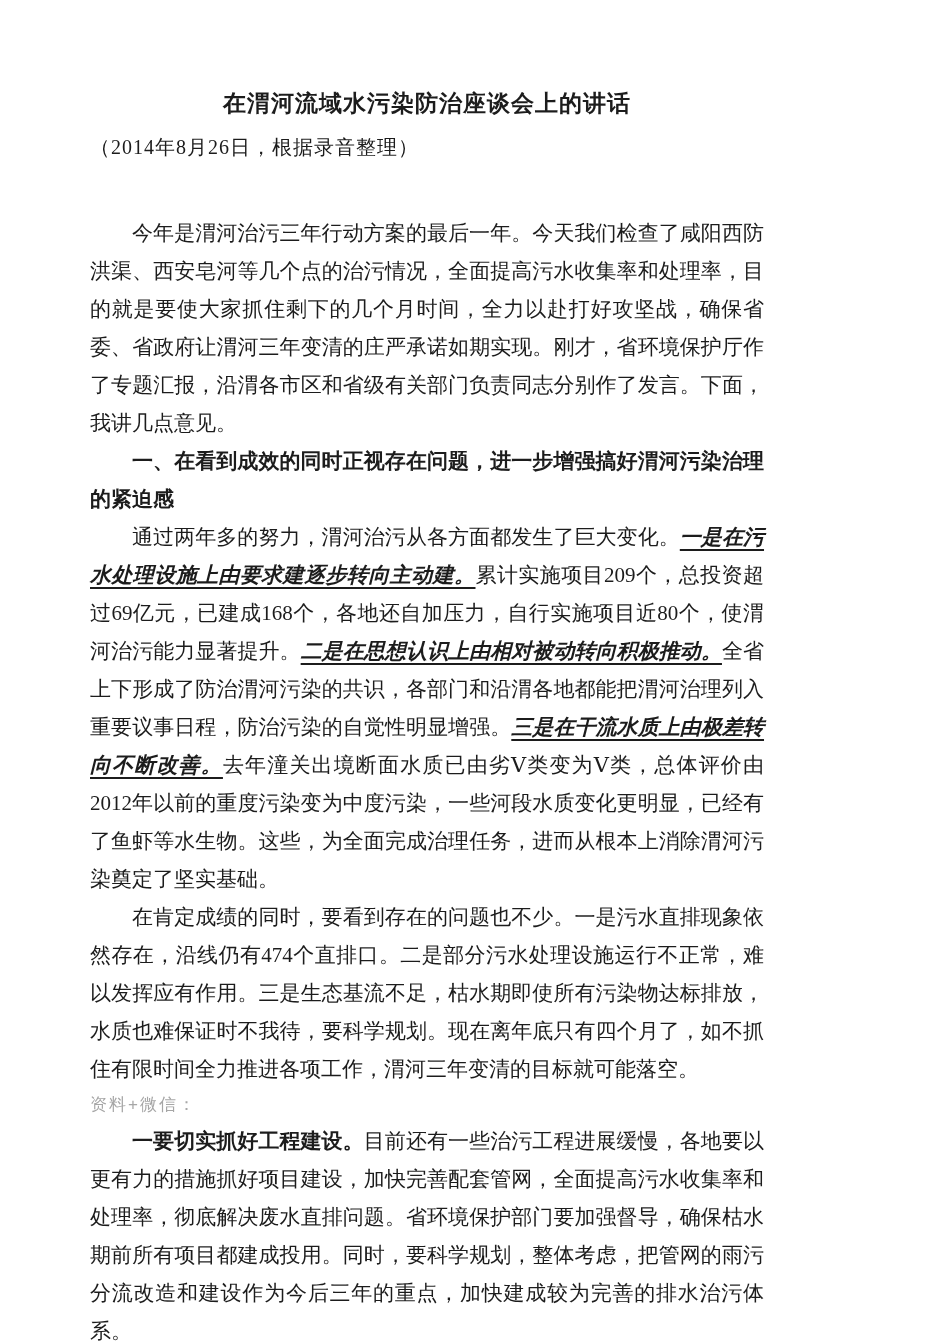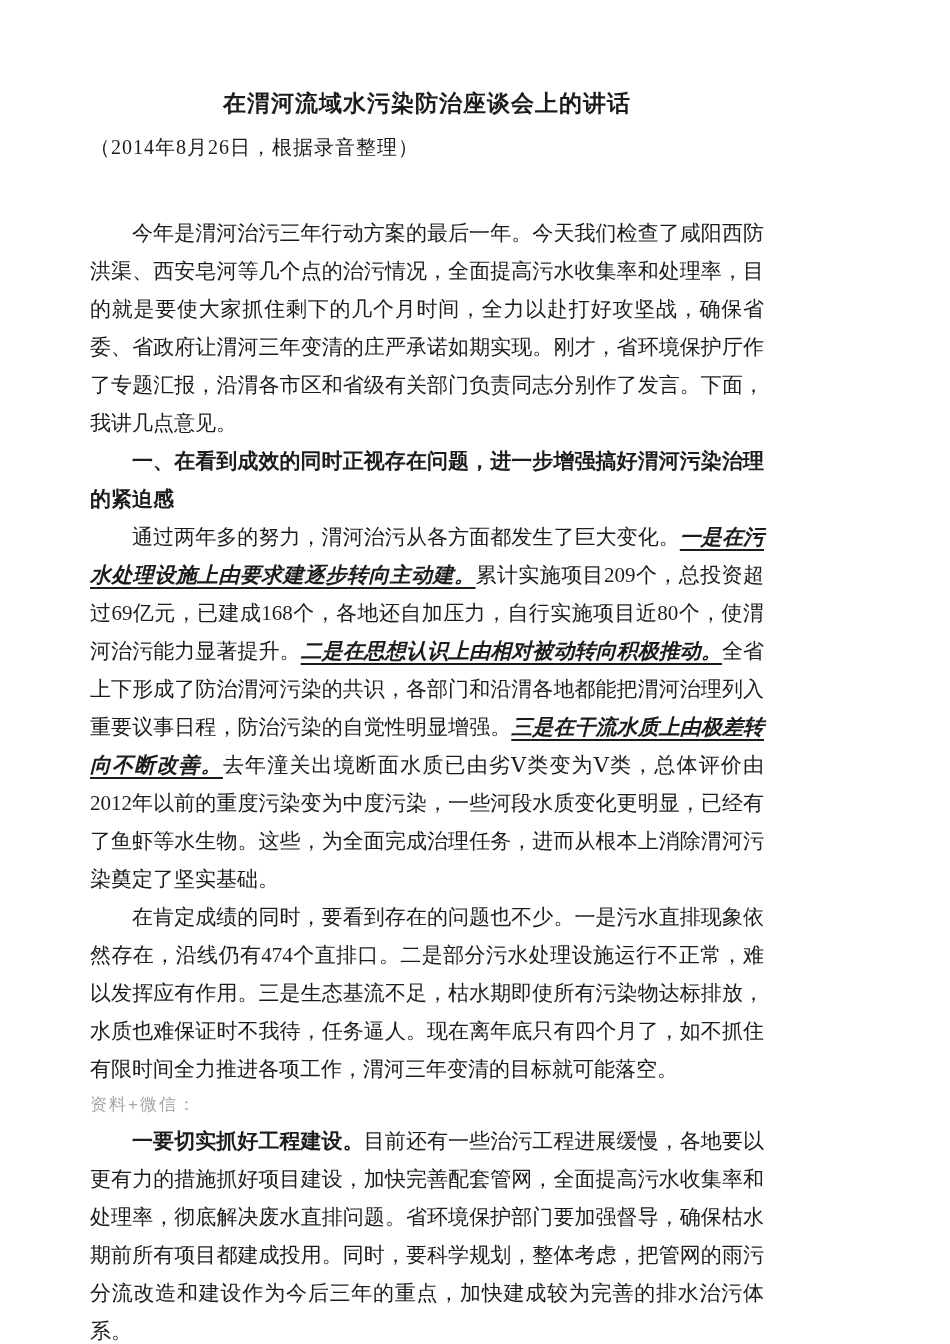--- a/index.html
+++ b/index.html
@@ -85,17 +85,17 @@
 </head>
 <body>
 
 <div class="page">
   <h1 class="doc-title">在渭河流域水污染防治座谈会上的讲话</h1>
   <div class="doc-subtitle">（2014年8月26日，根据录音整理）</div>
   <div class="body-text">
       <p class="para body"><span class="run run-normal">今年是渭河治污三年行动方案的最后一年。今天我们检查了咸阳西防洪渠、西安皂河等几个点的治污情况，全面提高污水收集率和处理率，目的就是要使大家抓住剩下的几个月时间，全力以赴打好攻坚战，确保省委、省政府让渭河三年变清的庄严承诺如期实现。刚才，省环境保护厅作了专题汇报，沿渭各市区和省级有关部门负责同志分别作了发言。下面，我讲几点意见。</span></p>
       <p class="para heading"><span class="run run-heading">一、在看到成效的同时正视存在问题，进一步增强搞好渭河污染治理的紧迫感</span></p>
       <p class="para body"><span class="run run-normal">通过两年多的努力，渭河治污从各方面都发生了巨大变化。</span><span class="run run-biu">一是在污水处理设施上由要求建逐步转向主动建。</span><span class="run run-normal">累计实施项目209个，总投资超过69亿元，已建成168个，各地还自加压力，自行实施项目近80个，使渭河治污能力显著提升。</span><span class="run run-biu">二是在思想认识上由相对被动转向积极推动。</span><span class="run run-normal">全省上下形成了防治渭河污染的共识，各部门和沿渭各地都能把渭河治理列入重要议事日程，防治污染的自觉性明显增强。</span><span class="run run-biu">三是在干流水质上由极差转向不断改善。</span><span class="run run-normal">去年潼关出境断面水质已由劣Ⅴ类变为Ⅴ类，总体评价由2012年以前的重度污染变为中度污染，一些河段水质变化更明显，已经有了鱼虾等水生物。这些，为全面完成治理任务，进而从根本上消除渭河污染奠定了坚实基础。</span></p>
-      <p class="para body"><span class="run run-normal">在肯定成绩的同时，要看到存在的问题也不少。一是污水直排现象依然存在，沿线仍有474个直排口。二是部分污水处理设施运行不正常，难以发挥应有作用。三是生态基流不足，枯水期即使所有污染物达标排放，水质也难保证时不我待，任务逼人。现在离年底只有四个月了，如不抓住有限时间全力推进各项工作，渭河三年变清的目标就可能落空。</span></p>
+      <p class="para body"><span class="run run-normal">在肯定成绩的同时，要看到存在的问题也不少。一是污水直排现象依然存在，沿线仍有474个直排口。二是部分污水处理设施运行不正常，难以发挥应有作用。三是生态基流不足，枯水期即使所有污染物达标排放，水质也难保证时不我待，要科学规划。现在离年底只有四个月了，如不抓住有限时间全力推进各项工作，渭河三年变清的目标就可能落空。</span></p>
       <p class="para watermark-line"><span class="run run-watermark">资料+微信：</span></p>
       <p class="para body"><span class="run run-strong">一要切实抓好工程建设。</span><span class="run run-normal">目前还有一些治污工程进展缓慢，各地要以更有力的措施抓好项目建设，加快完善配套管网，全面提高污水收集率和处理率，彻底解决废水直排问题。省环境保护部门要加强督导，确保枯水期前所有项目都建成投用。同时，要科学规划，整体考虑，把管网的雨污分流改造和建设作为今后三年的重点，加快建成较为完善的排水治污体系。</span></p>
     </div>
 </div>
 
 </body></html>

